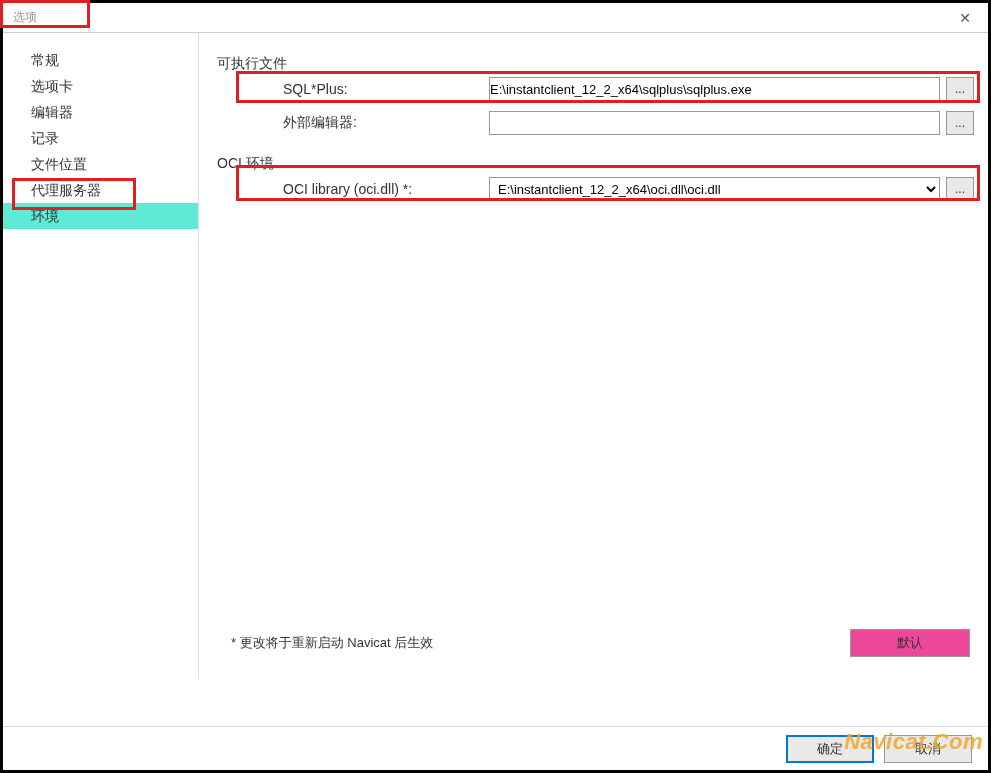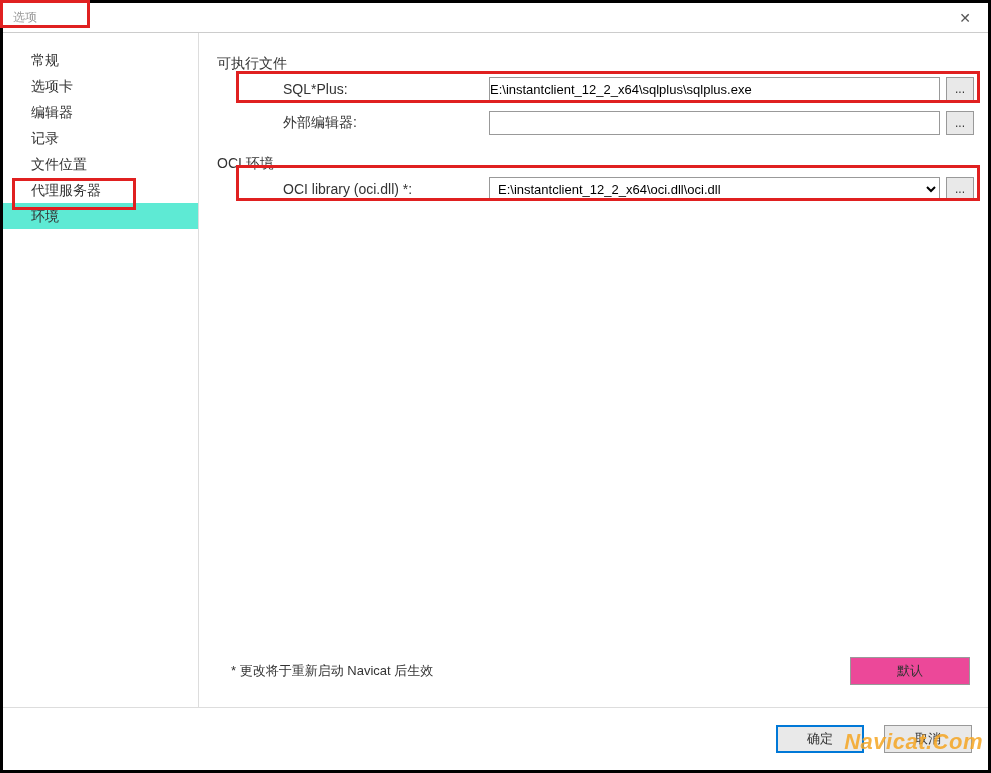--- a/index.html
+++ b/index.html
@@ -139,28 +139,29 @@
       border: 1px solid #999;
       background: #ec4899;
       font-size: 13px;
       font-family: inherit;
       display: flex;
       align-items: center;
       justify-content: center;
       margin-right: 4px;
     }
     .footer {
-      height: 63px;
+      height: 44px;
       border-top: 1px solid #ddd;
       display: flex;
       align-items: center;
       justify-content: flex-end;
-      gap: 20px;
+      gap: 10px;
       padding: 0 16px;
       background: #fff;
+      margin-top: 47px;
     }
     .footer-btn {
       width: 88px;
       height: 28px;
       border: 1px solid #999;
       background: #e9e9e9;
       font-size: 13px;
       font-family: inherit;
       display: flex;
       align-items: center;

